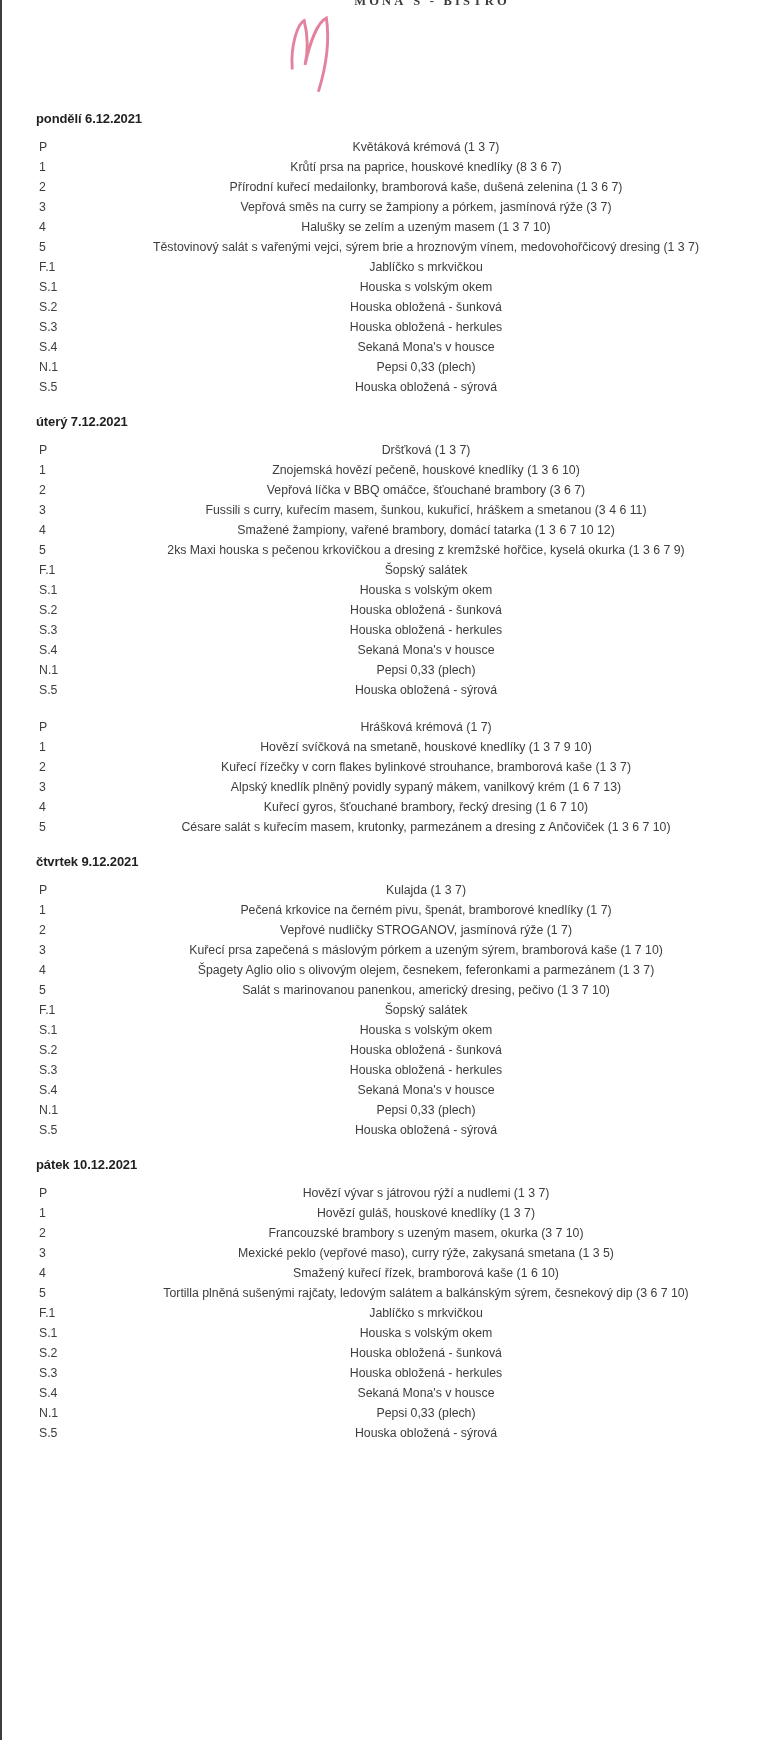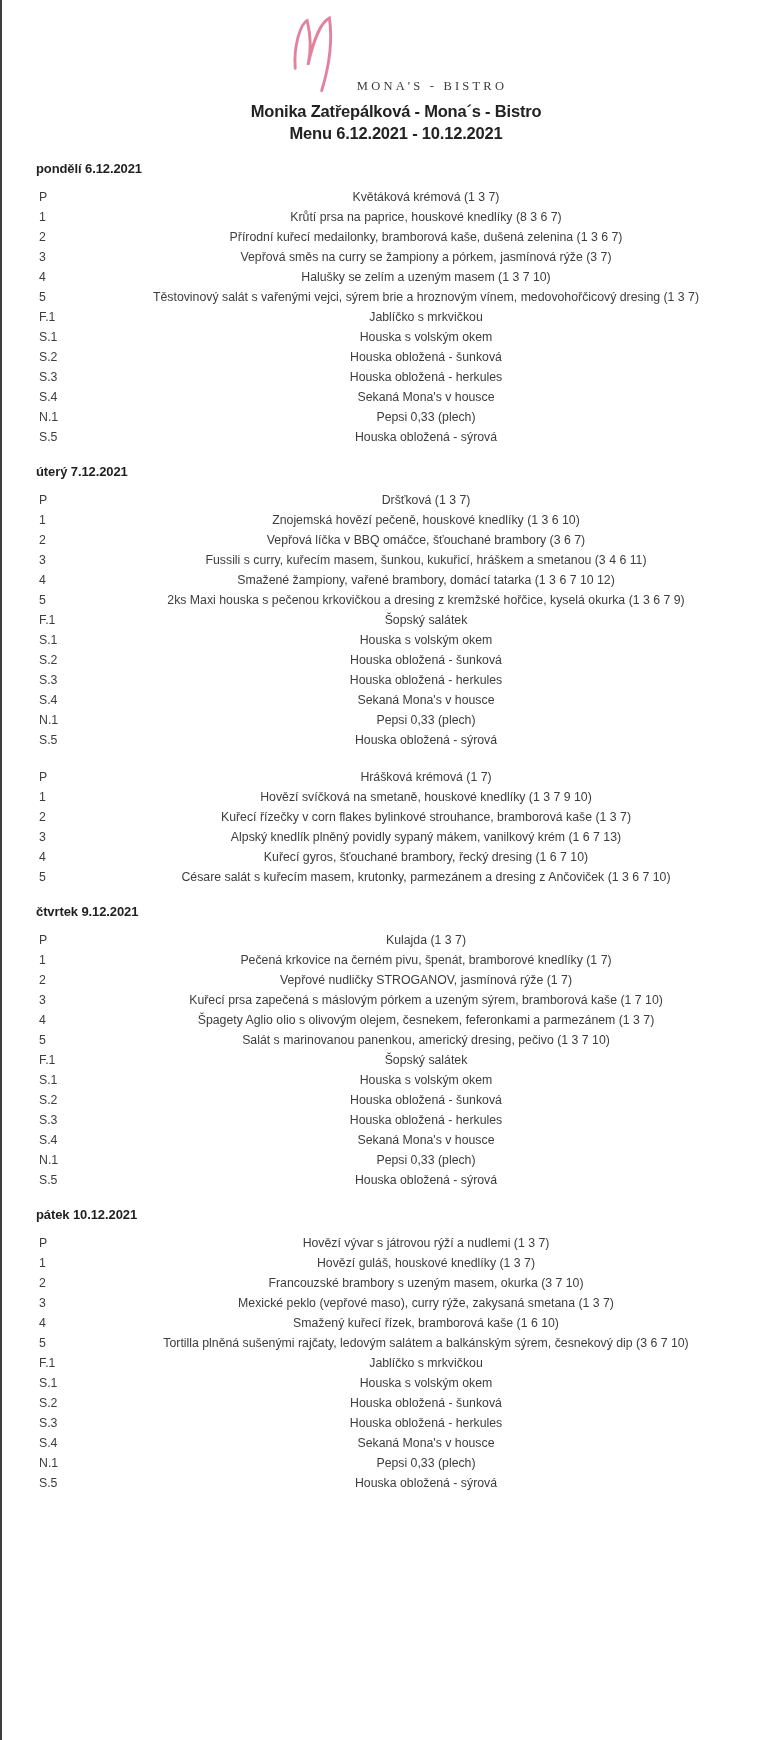--- a/index.html
+++ b/index.html
@@ -14,24 +14,25 @@
     width: 774px;
     min-height: 1740px;
     background: #ffffff;
     box-sizing: border-box;
     border-left: 2px solid #3d3d40;
     padding: 12px 18px 30px 34px;
   }
   
   .logo-row {
     display: flex;
-    align-items: flex-end;
+    align-items: flex-start;
     justify-content: center;
     height: 82px;
     margin-bottom: 2px;
+    font-weight: bold;
   }
   .logo-monogram {
     width: 58px;
     height: 82px;
     margin-right: 14px;
     flex: 0 0 auto;
   }
   .logo-wordmark {
     font-family: "Liberation Serif", "DejaVu Serif", serif;
     font-size: 12.5px;
@@ -92,24 +93,20 @@
 
 <div class="page">
 
   <div class="logo-row">
     <svg class="logo-monogram" viewBox="0 0 64 96" xmlns="http://www.w3.org/2000/svg" aria-hidden="true">
       <path d="M10 66 C8 40 16 14 24 10 C28 26 29 44 25 62 C31 34 40 12 50 7 C54 34 49 66 41 92" fill="none" stroke="#e3829f" stroke-width="3.4" stroke-linecap="round"></path>
     </svg>
     <span class="logo-wordmark">MONA'S - BISTRO</span>
   </div>
 
-  <div class="title-block">
-    <div class="title-line">Monika Zatřepálková - Mona´s - Bistro</div>
-    <div class="title-line">Menu 6.12.2021 - 10.12.2021</div>
-  </div>
 
 
   <div class="days">
   <section class="day">
     <h2 class="day-heading">pondělí 6.12.2021</h2>
     <div class="rows">
   <div class="row">
     <span class="code">P</span>
     <span class="name">Květáková krémová (1 3 7)</span>
   </div>
@@ -363,21 +360,21 @@
     <span class="name">Hovězí guláš, houskové knedlíky (1 3 7)</span>
   </div>
 
   <div class="row">
     <span class="code">2</span>
     <span class="name">Francouzské brambory s uzeným masem, okurka (3 7 10)</span>
   </div>
 
   <div class="row">
     <span class="code">3</span>
-    <span class="name">Mexické peklo (vepřové maso), curry rýže, zakysaná smetana (1 3 7)</span>
+    <span class="name">Mexické peklo (vepřové maso), curry rýže, zakysaná smetana (1 3 5)</span>
   </div>
 
   <div class="row">
     <span class="code">4</span>
     <span class="name">Smažený kuřecí řízek, bramborová kaše (1 6 10)</span>
   </div>
 
   <div class="row">
     <span class="code">5</span>
     <span class="name">Tortilla plněná sušenými rajčaty, ledovým salátem a balkánským sýrem, česnekový dip (3 6 7 10)</span>

